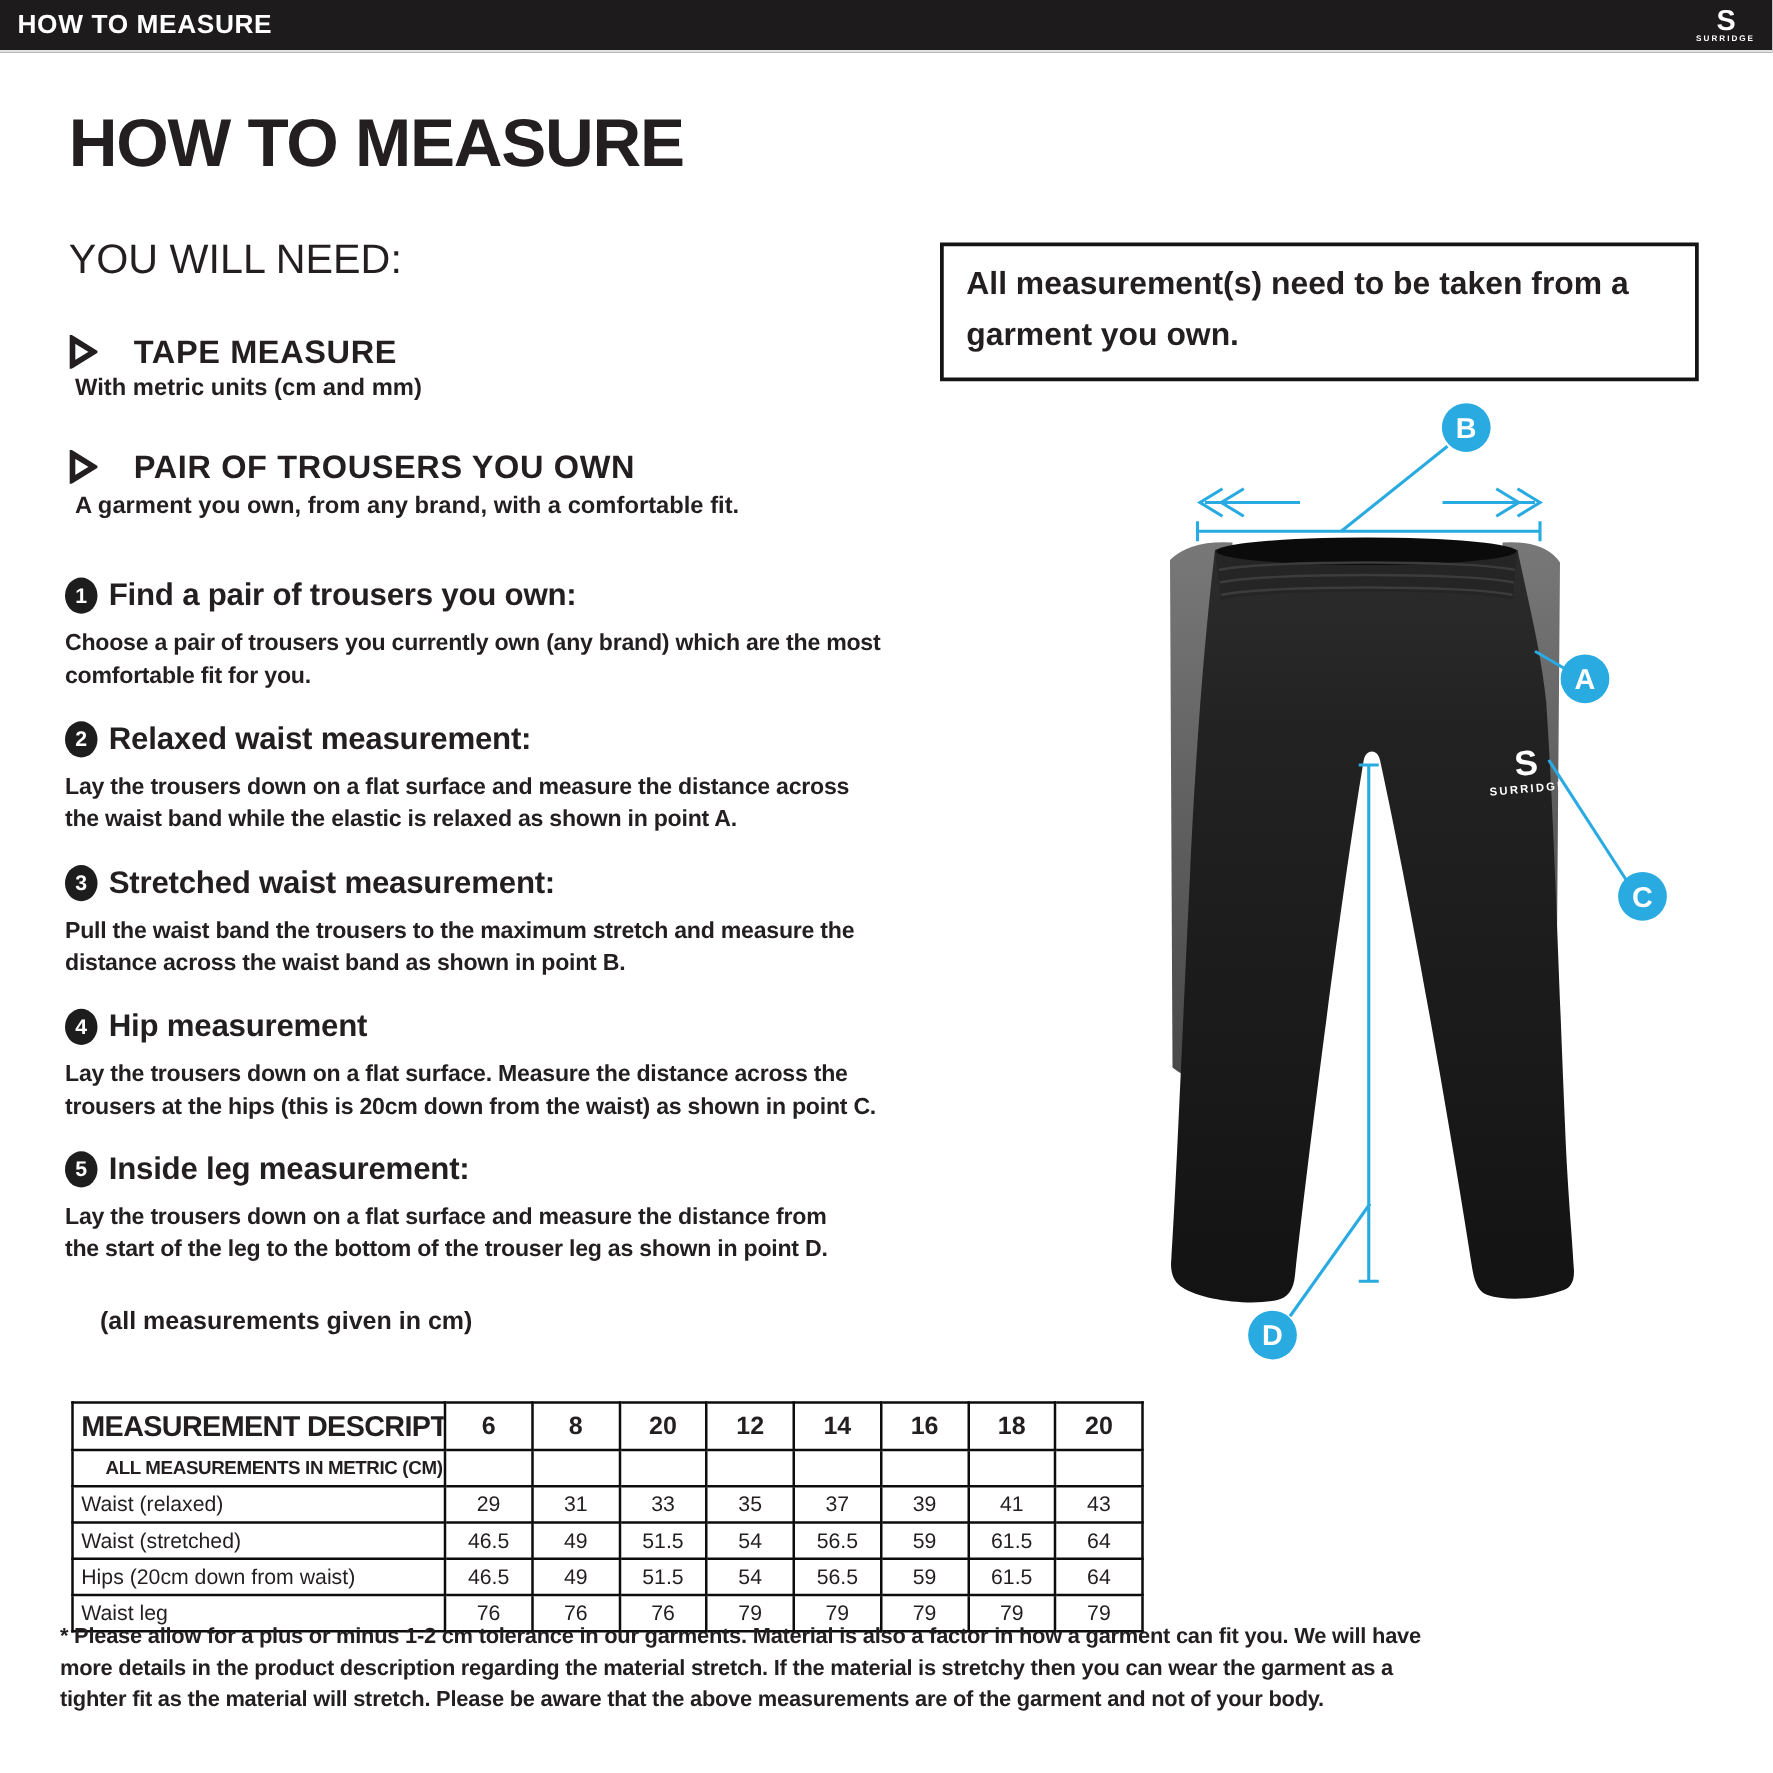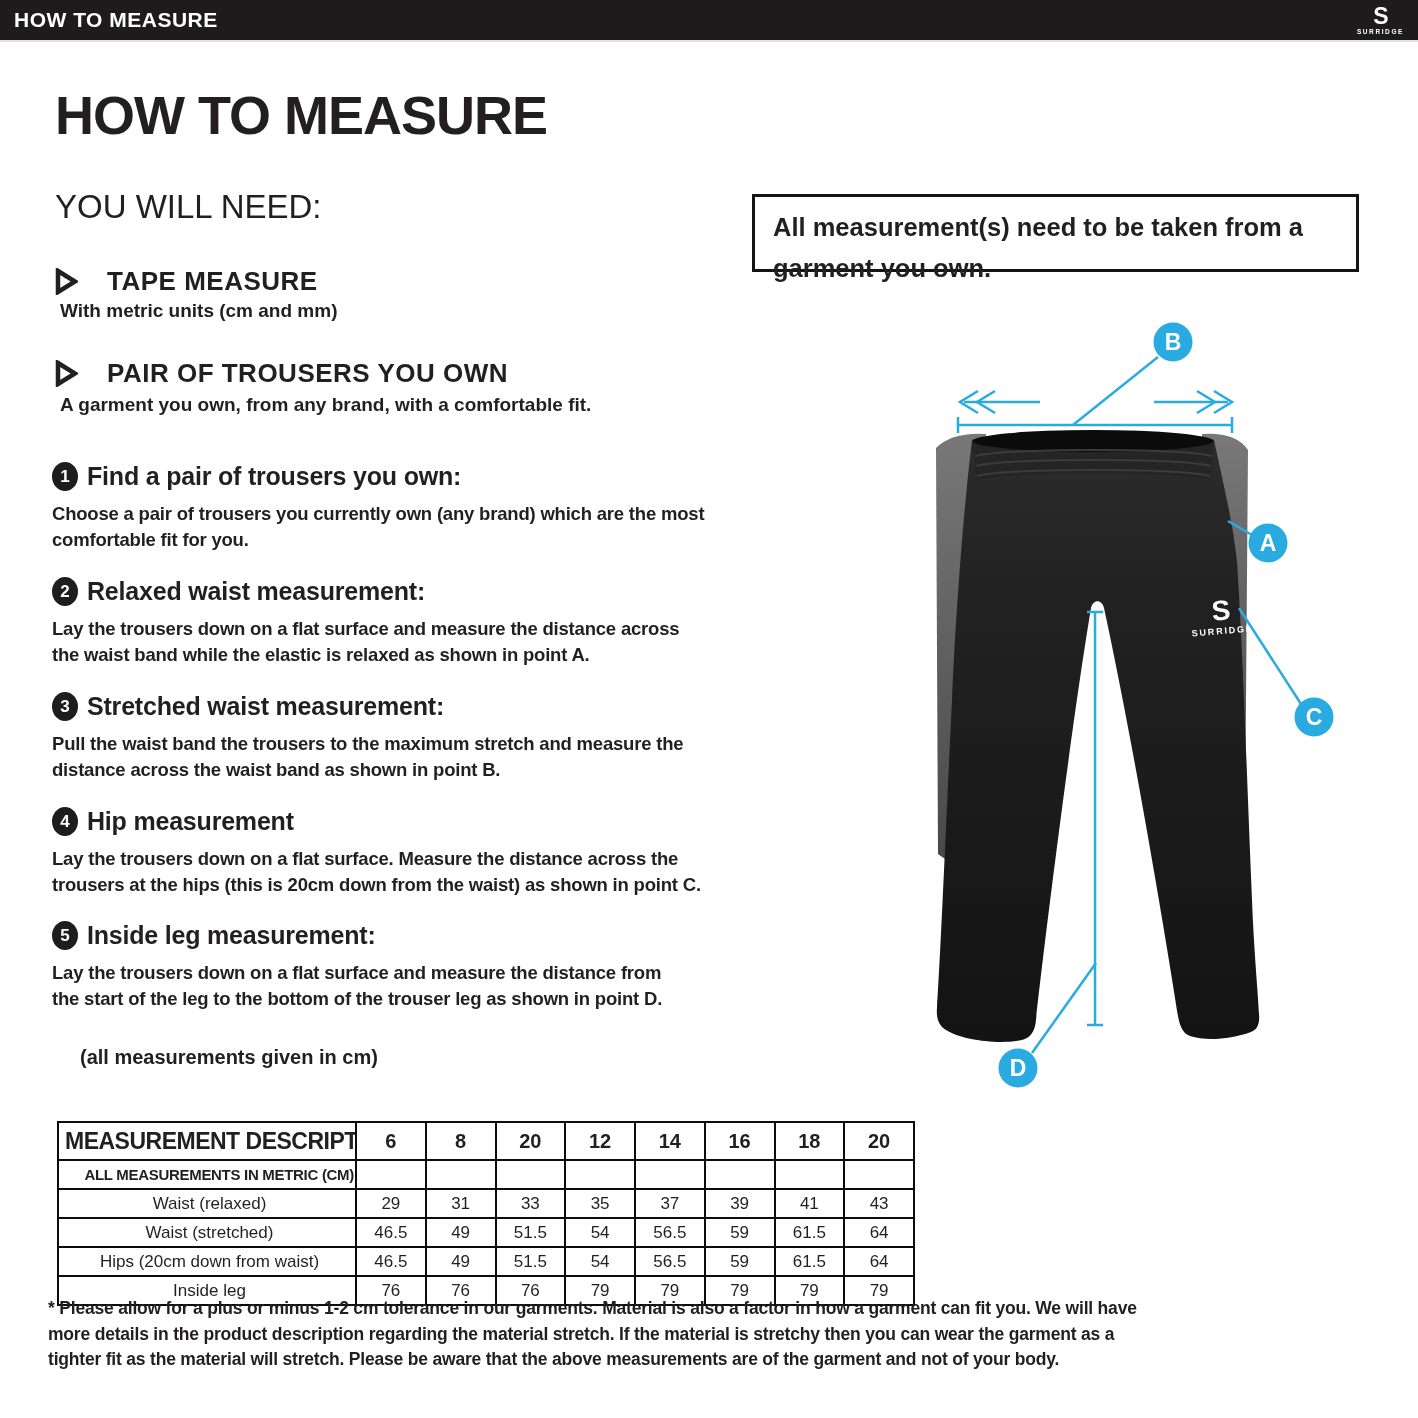--- a/index.html
+++ b/index.html
@@ -37,39 +37,39 @@
   .step-num{
     width:26px;height:29px;border-radius:50%;background:#1d1d1d;flex:0 0 26px;
     display:flex;align-items:center;justify-content:center;
     color:#fff;font-size:17px;font-weight:700;
   }
   .step-title{font-size:25px;font-weight:700;margin-left:9px;letter-spacing:-.2px;}
   .step-body{margin:10px 0 0 0;font-size:18.5px;font-weight:700;line-height:26px;white-space:pre-line;letter-spacing:-.2px;}
 
   
   .notice{
-    left:752px;top:194px;width:607px;height:78px;box-sizing:border-box;
+    left:752px;top:194px;width:607px;height:111px;box-sizing:border-box;
     border:3px solid #141414;padding:10px 18px;
     font-size:25.5px;font-weight:700;line-height:41px;
   }
 
   
   .size-heading{left:55px;top:1046px;display:flex;align-items:flex-end;}
   .size-heading .big{font-size:46px;font-weight:700;letter-spacing:-.5px;}
   .size-heading .small{font-size:20px;font-weight:700;margin-left:25px;padding-bottom:7px;}
 
   table.size{
     position:absolute;left:57px;top:1121px;width:856px;
     border-collapse:collapse;table-layout:fixed;
   }
   table.size td,table.size th{border:2px solid #0c0c0c;overflow:hidden;white-space:nowrap;}
   .th-desc{font-size:23px;font-weight:700;text-align:left;padding-left:6px;height:34px;letter-spacing:-.5px;}
   .th-size{font-size:20px;font-weight:700;text-align:center;height:34px;}
   .note-cell{font-size:15px;font-weight:700;text-align:right;padding-left:6px;height:22px;letter-spacing:-.3px;}
-  .lbl-cell{font-size:17px;font-weight:400;text-align:center;padding-left:6px;height:25px;}
+  .lbl-cell{font-size:17px;font-weight:400;text-align:left;padding-left:6px;height:25px;}
   .val-cell{font-size:17px;font-weight:400;text-align:center;height:25px;}
 
   .footnote{left:48px;top:1296px;width:1240px;font-size:17.5px;font-weight:700;line-height:25.5px;white-space:pre-line;letter-spacing:-.2px;}
 
   
   .diagram{left:860px;top:300px;}
   .diagram text{font-family:"Liberation Sans", sans-serif;}
   .marker-letter{font-size:23px;font-weight:700;fill:#ffffff;text-anchor:middle;}
   .garment-word{font-size:9px;font-weight:700;fill:#ffffff;text-anchor:middle;letter-spacing:1.8px;}
   .garment-s{font-size:28px;font-weight:700;fill:#ffffff;text-anchor:middle;}
@@ -292,21 +292,21 @@
     <td class="val-cell">46.5</td>
     <td class="val-cell">49</td>
     <td class="val-cell">51.5</td>
     <td class="val-cell">54</td>
     <td class="val-cell">56.5</td>
     <td class="val-cell">59</td>
     <td class="val-cell">61.5</td>
     <td class="val-cell">64</td>
   </tr>
   <tr>
-    <td class="lbl-cell">Inside leg</td>
+    <td class="lbl-cell">Waist leg</td>
     <td class="val-cell">76</td>
     <td class="val-cell">76</td>
     <td class="val-cell">76</td>
     <td class="val-cell">79</td>
     <td class="val-cell">79</td>
     <td class="val-cell">79</td>
     <td class="val-cell">79</td>
     <td class="val-cell">79</td>
   </tr>
 </tbody>

